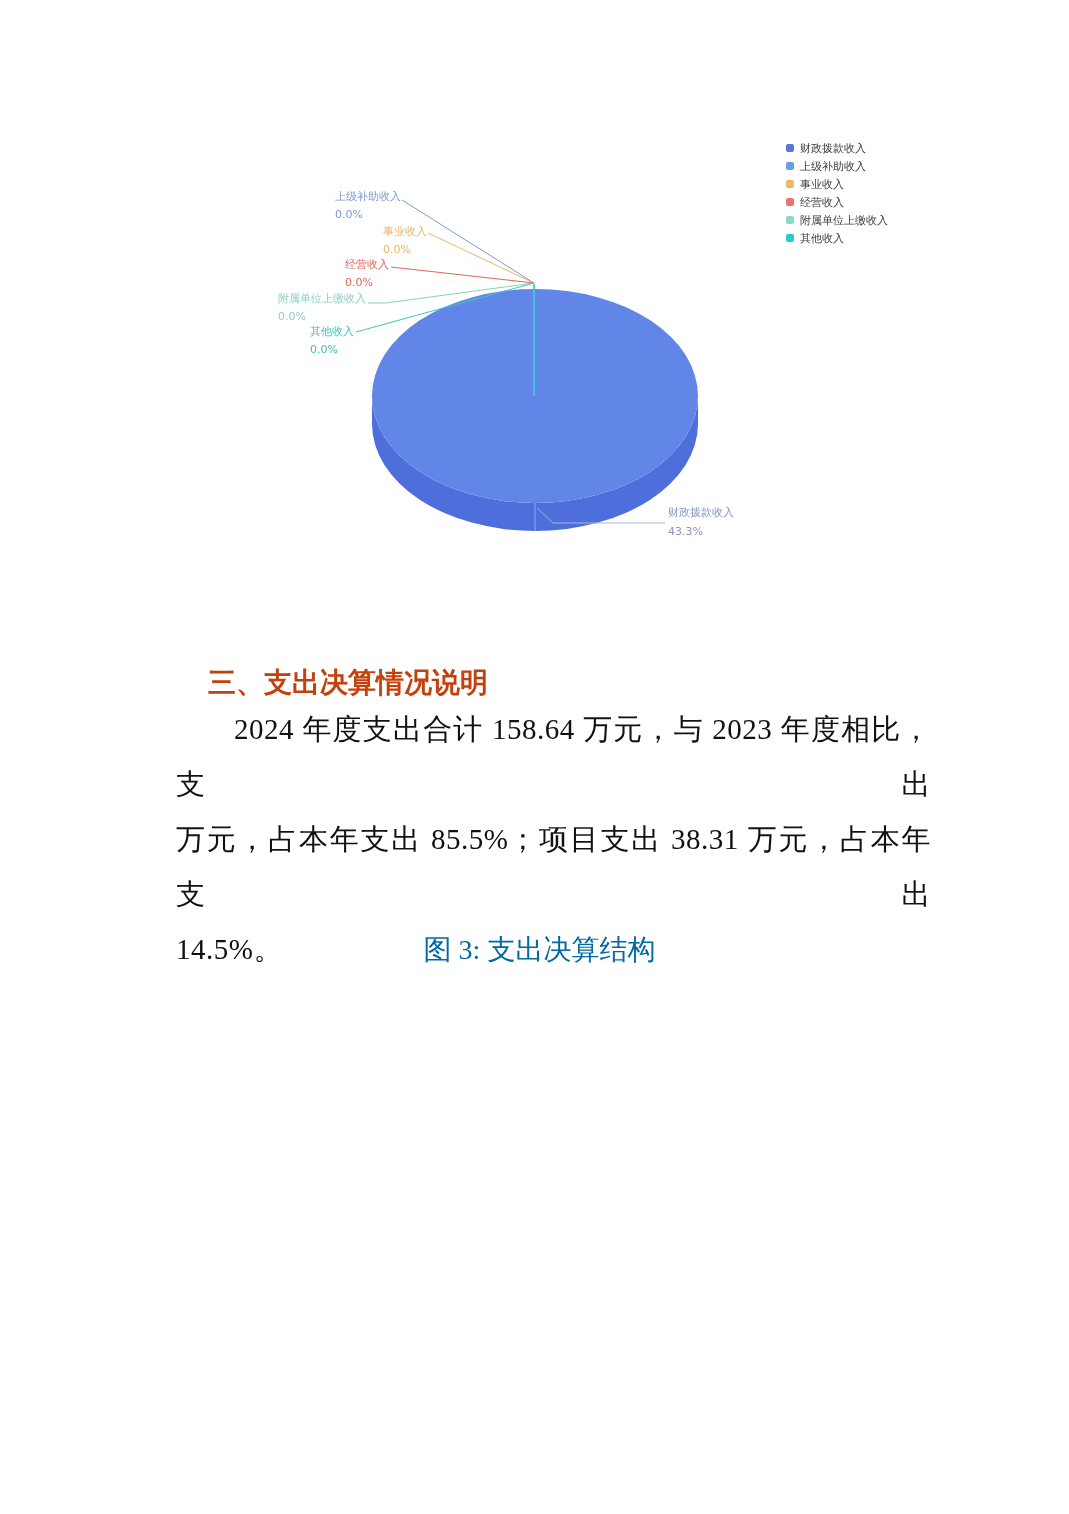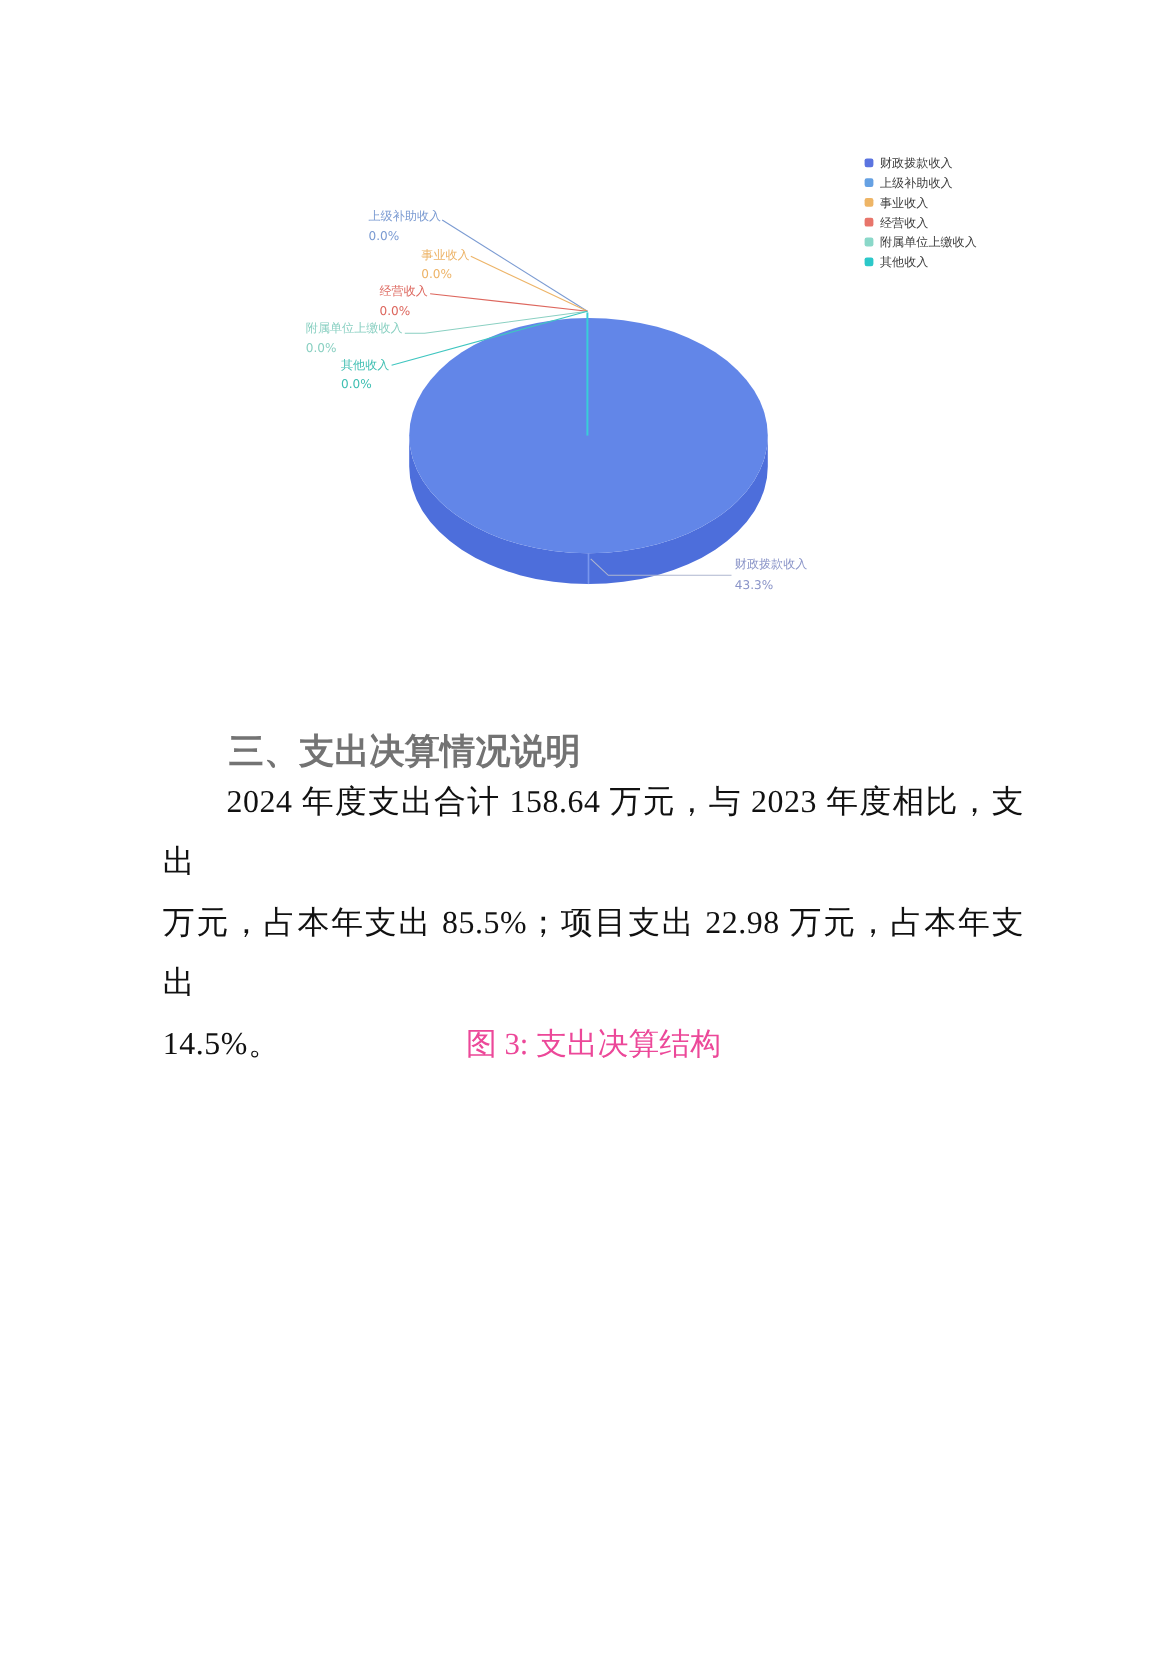--- a/index.html
+++ b/index.html
@@ -34,35 +34,36 @@
     width:8px;height:8px;border-radius:2px;
     margin-right:6px;flex:0 0 auto;
   }
   
   .heading{
     position:absolute;
     left:148px;top:661px;width:783px;
     padding-left:60px;box-sizing:border-box;
     font-family:"Liberation Sans","DejaVu Sans",sans-serif;
     font-weight:700;
-    font-size:32px;line-height:44px;
-    color:#737373;
+    font-size:28px;line-height:44px;
+    color:#c2410c;
   }
   .para{position:absolute;left:148px;top:702px;width:783px;}
   .para .line{
     font-size:29px;line-height:55px;color:#111;
     text-align:justify;text-align-last:justify;
     letter-spacing:0.5px;
+    margin-left:28px;
   }
   .para .line.first{text-indent:58px;}
   .para .line.last{text-align:right;text-align-last:left;}
   .caption{
     position:absolute;
     left:148px;top:922px;width:783px;
-    font-size:28px;line-height:55px;color:#ec4899;
+    font-size:28px;line-height:55px;color:#0369a1;
     text-align:center;
   }
 </style>
 </head>
 <body>
 
 <div class="page">
 
   <div class="chart">
 
@@ -135,19 +136,19 @@
         <span class="legend-swatch" style="background: rgb(44, 200, 201);"></span>
         <span>其他收入</span>
       </div>
     </div>
   </div>
 
   <div class="heading">三、支出决算情况说明</div>
 
   <div class="para">
     <div class="line first">2024 年度支出合计 158.64 万元，与 2023 年度相比，支出</div>
-    <div class="line">万元，占本年支出 85.5%；项目支出 22.98 万元，占本年支出</div>
+    <div class="line">万元，占本年支出 85.5%；项目支出 38.31 万元，占本年支出</div>
     <div class="line last">14.5%。</div>
   </div>
 
   <div class="caption">图 3: 支出决算结构</div>
 
 </div>
 
 </body></html>

